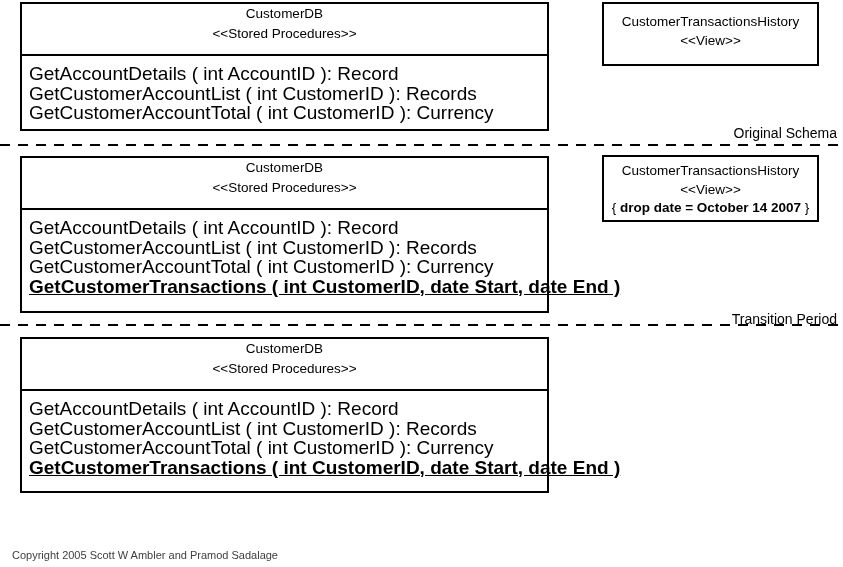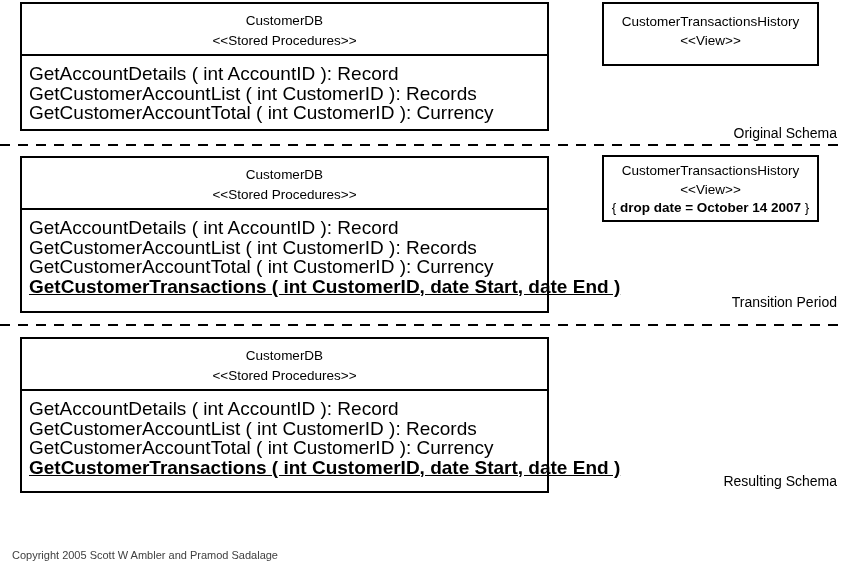--- a/index.html
+++ b/index.html
@@ -22,21 +22,20 @@
   .db-box { left: 20px; width: 529px; }
   .db-box-1 { top: 2px;   height: 129px; }
   .db-box-2 { top: 156px; height: 157px; }
   .db-box-3 { top: 337px; height: 156px; }
 
   .box-header {
     border-bottom: 2px solid #000000;
     box-sizing: border-box;
     height: 52px;
     text-align: center;
-    padding-top: 7px;
     font-size: 13.5px;
     line-height: 19.5px;
     white-space: nowrap;
   }
   .box-body {
     padding: 8px 0 0 7px;
     font-size: 19px;
     line-height: 19.5px;
     white-space: nowrap;
   }
@@ -49,21 +48,21 @@
 
   .section-label {
     position: absolute;
     right: 6px;
     font-size: 14px;
     line-height: 17px;
     white-space: nowrap;
     text-align: right;
   }
   .label-1 { top: 125px; margin-left: 40px; }
-  .label-2 { top: 294px; }
+  .label-2 { top: 311px; }
   .label-3 { top: 473px; }
 
   .dashed-divider {
     position: absolute;
     left: 0; width: 843px; height: 2px;
     background: repeating-linear-gradient(to right, #000000 0px, #000000 10px, transparent 10px, transparent 18px);
   }
   .divider-1 { top: 144px; }
   .divider-2 { top: 324px; }
 
@@ -129,17 +128,16 @@
       <div>&lt;&lt;Stored Procedures&gt;&gt;</div>
     </div>
     <div class="box-body">
       <div class="op">GetAccountDetails ( int AccountID ): Record</div>
       <div class="op">GetCustomerAccountList ( int CustomerID ): Records</div>
       <div class="op">GetCustomerAccountTotal ( int CustomerID ): Currency</div>
       <div class="op bold">GetCustomerTransactions ( int CustomerID, date Start, date End )</div>
     </div>
   </div>
 
-  <div class="section-label label-3">Resulting Schema</div>
 
   <div class="copyright">Copyright 2005 Scott W Ambler and Pramod Sadalage</div>
 
 </div>
 
 </body></html>

